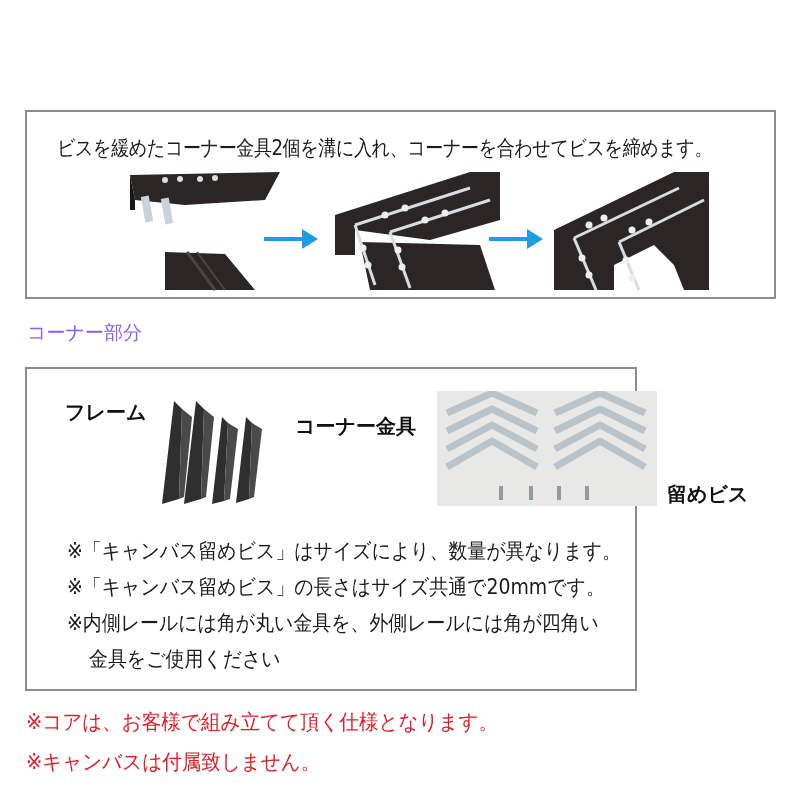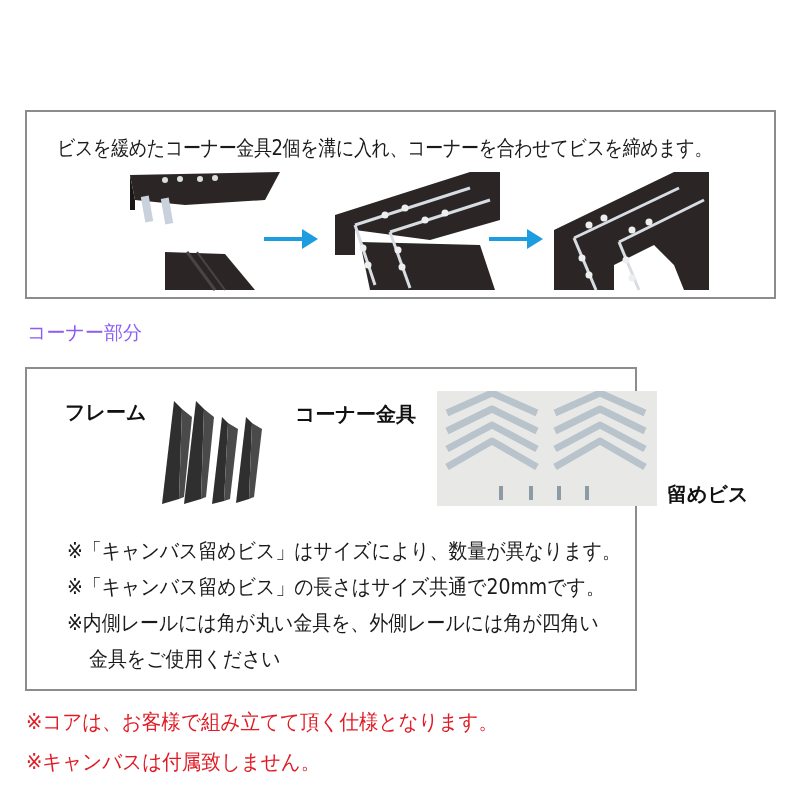--- a/index.html
+++ b/index.html
@@ -88,21 +88,21 @@
     <polygon points="20,2 28,10 25,100 8,105" fill="#2f2f2f"></polygon>
       <polygon points="28,10 38,18 30,98 25,100" fill="#4a4a4a"></polygon>
     <polygon points="42,2 50,10 47,100 30,105" fill="#2f2f2f"></polygon>
       <polygon points="50,10 60,18 52,98 47,100" fill="#4a4a4a"></polygon>
     <polygon points="68,18 74,24 70,102 58,105" fill="#2f2f2f"></polygon>
       <polygon points="74,24 84,30 76,100 70,102" fill="#4a4a4a"></polygon>
     <polygon points="92,18 98,24 95,100 82,104" fill="#2f2f2f"></polygon>
       <polygon points="98,24 108,30 100,98 95,100" fill="#4a4a4a"></polygon>
   </svg>
 
-  <div class="part-label" style="left:268px;top:32px;">コーナー金具</div>
+  <div class="part-label" style="left:268px;top:44px;">コーナー金具</div>
 
   <svg class="photo" style="left:410px;top:22px;" width="220" height="115" viewBox="0 0 220 115">
     <rect x="0" y="0" width="220" height="115" fill="#e8e8e6"></rect>
     <g fill="none" stroke="#b9c3cc" stroke-width="7" stroke-linejoin="round">
       <polyline points="10,22 55,2 100,22"></polyline>
         <polyline points="10,40 55,18 100,40"></polyline>
       <polyline points="10,58 55,34 100,58"></polyline>
         <polyline points="10,76 55,50 100,76"></polyline>
       <polyline points="118,22 163,2 208,22"></polyline>
         <polyline points="118,40 163,18 208,40"></polyline>

